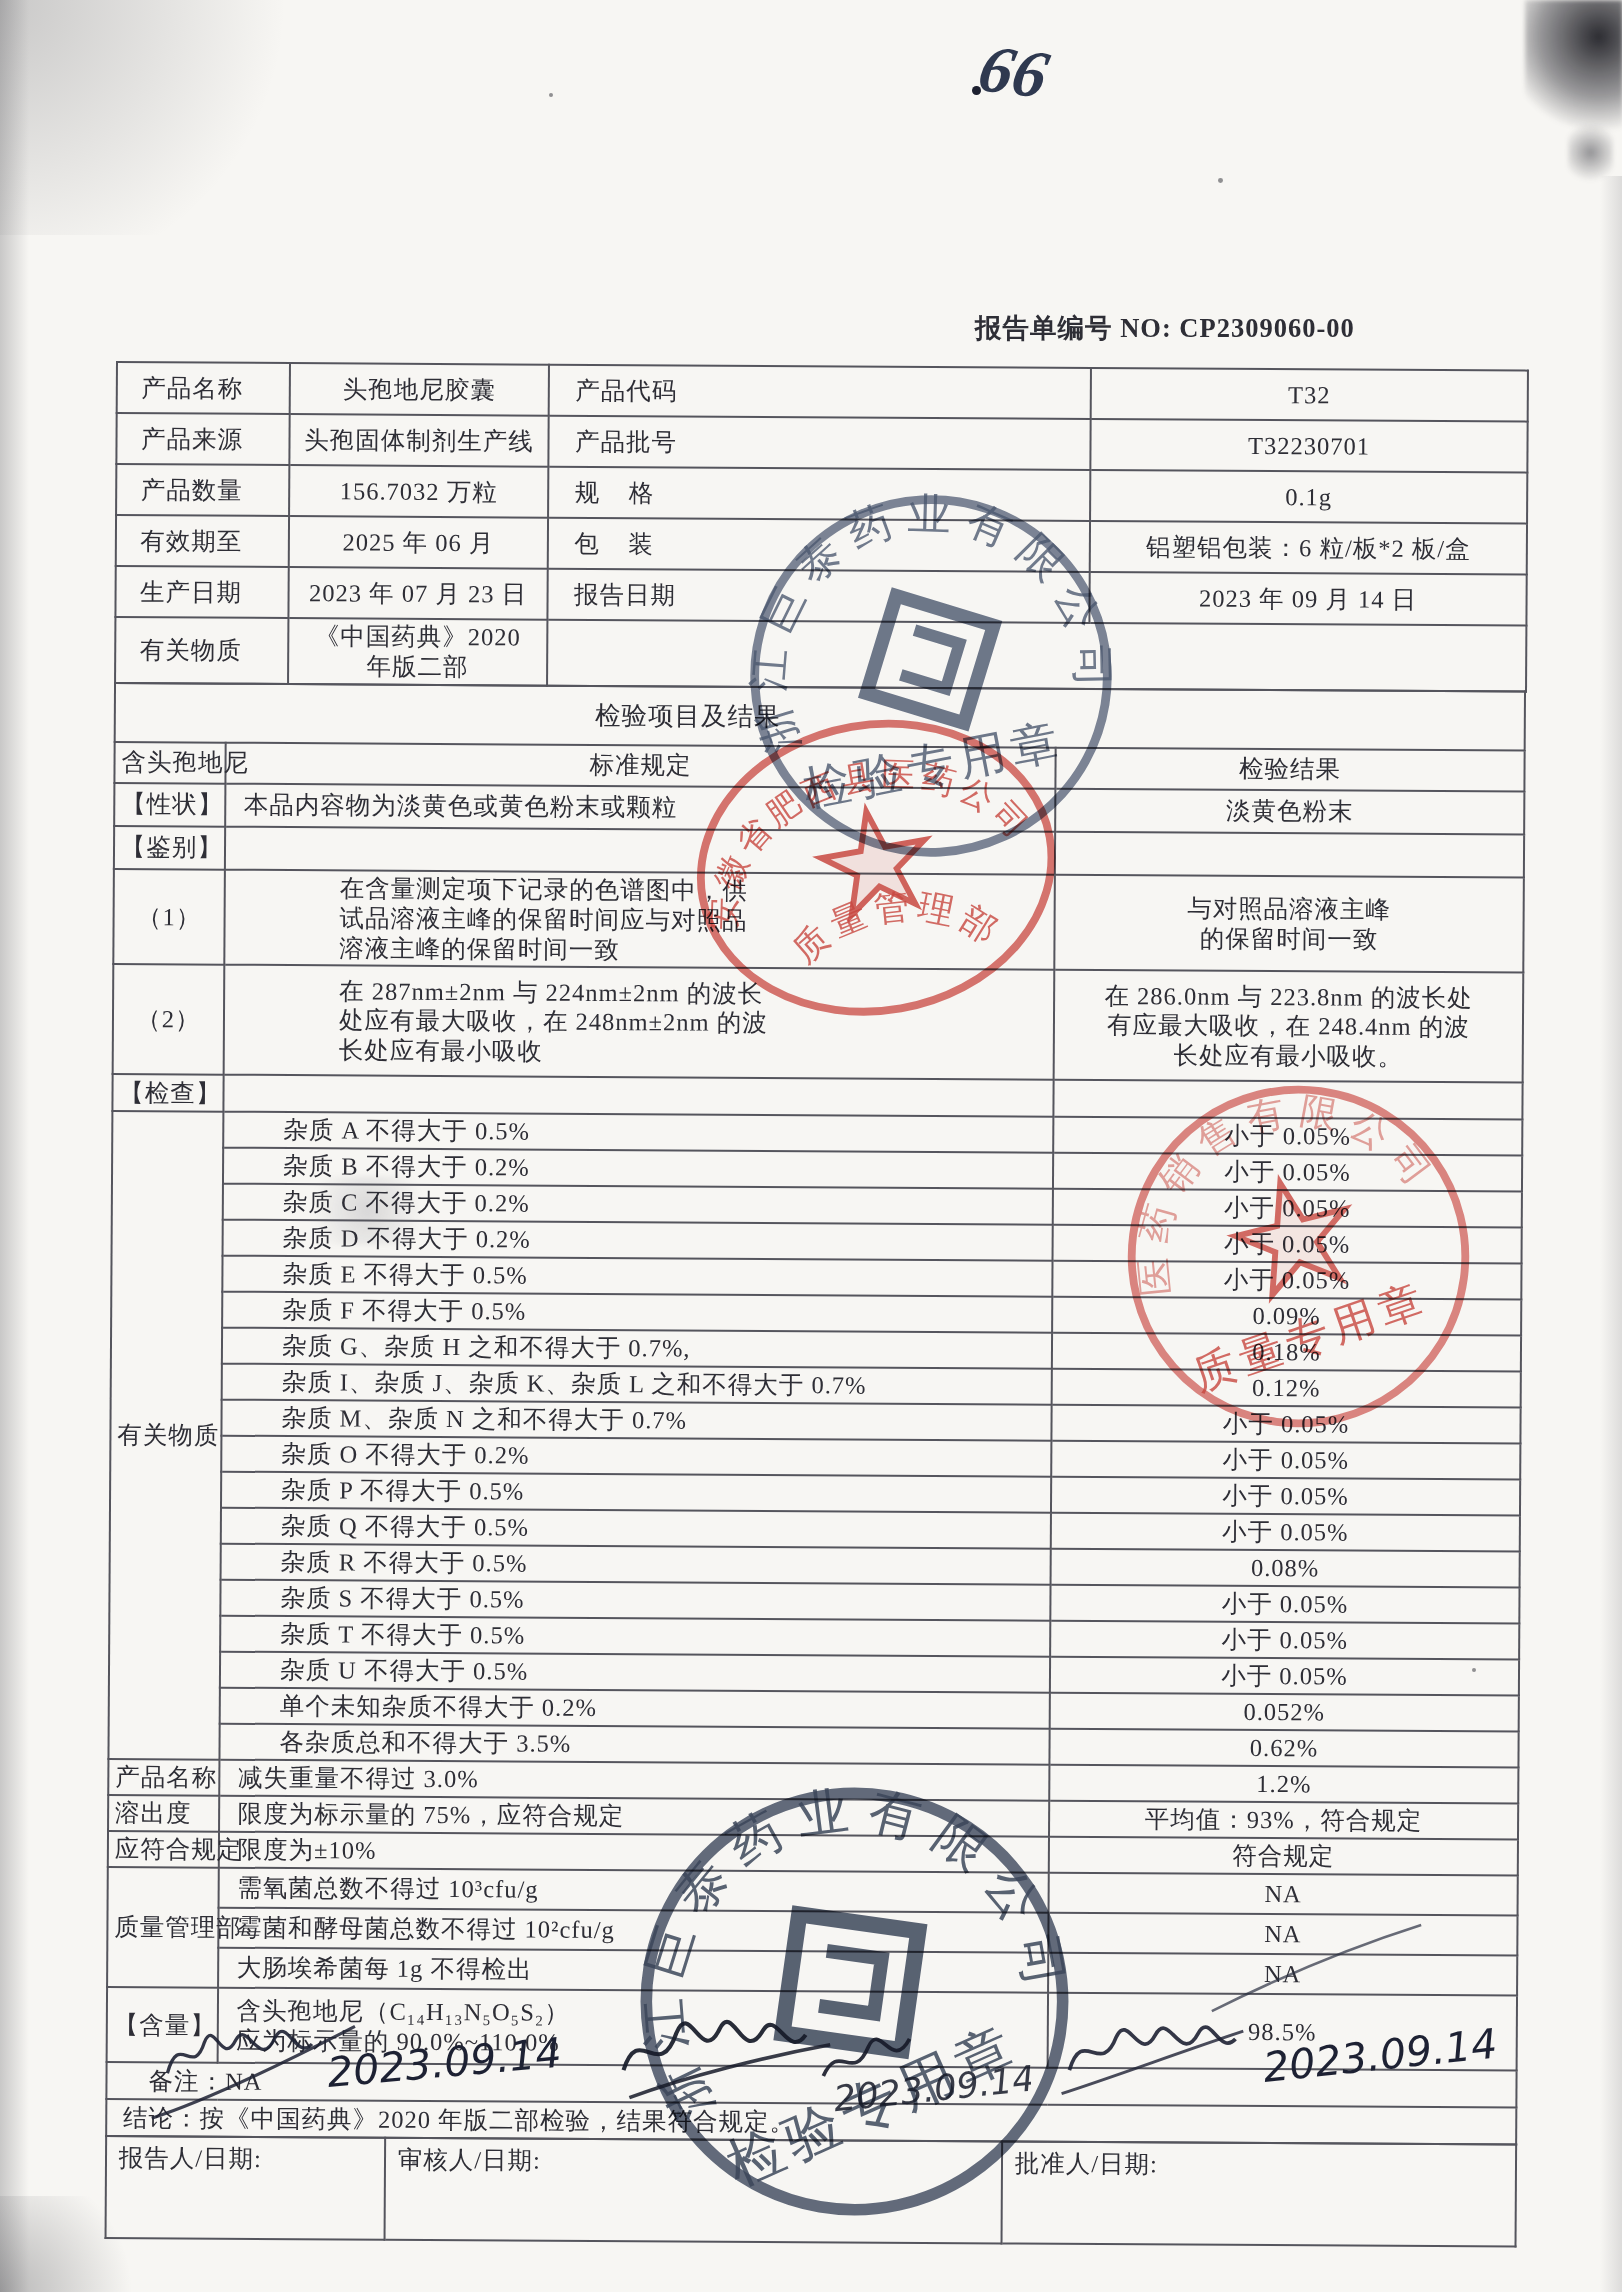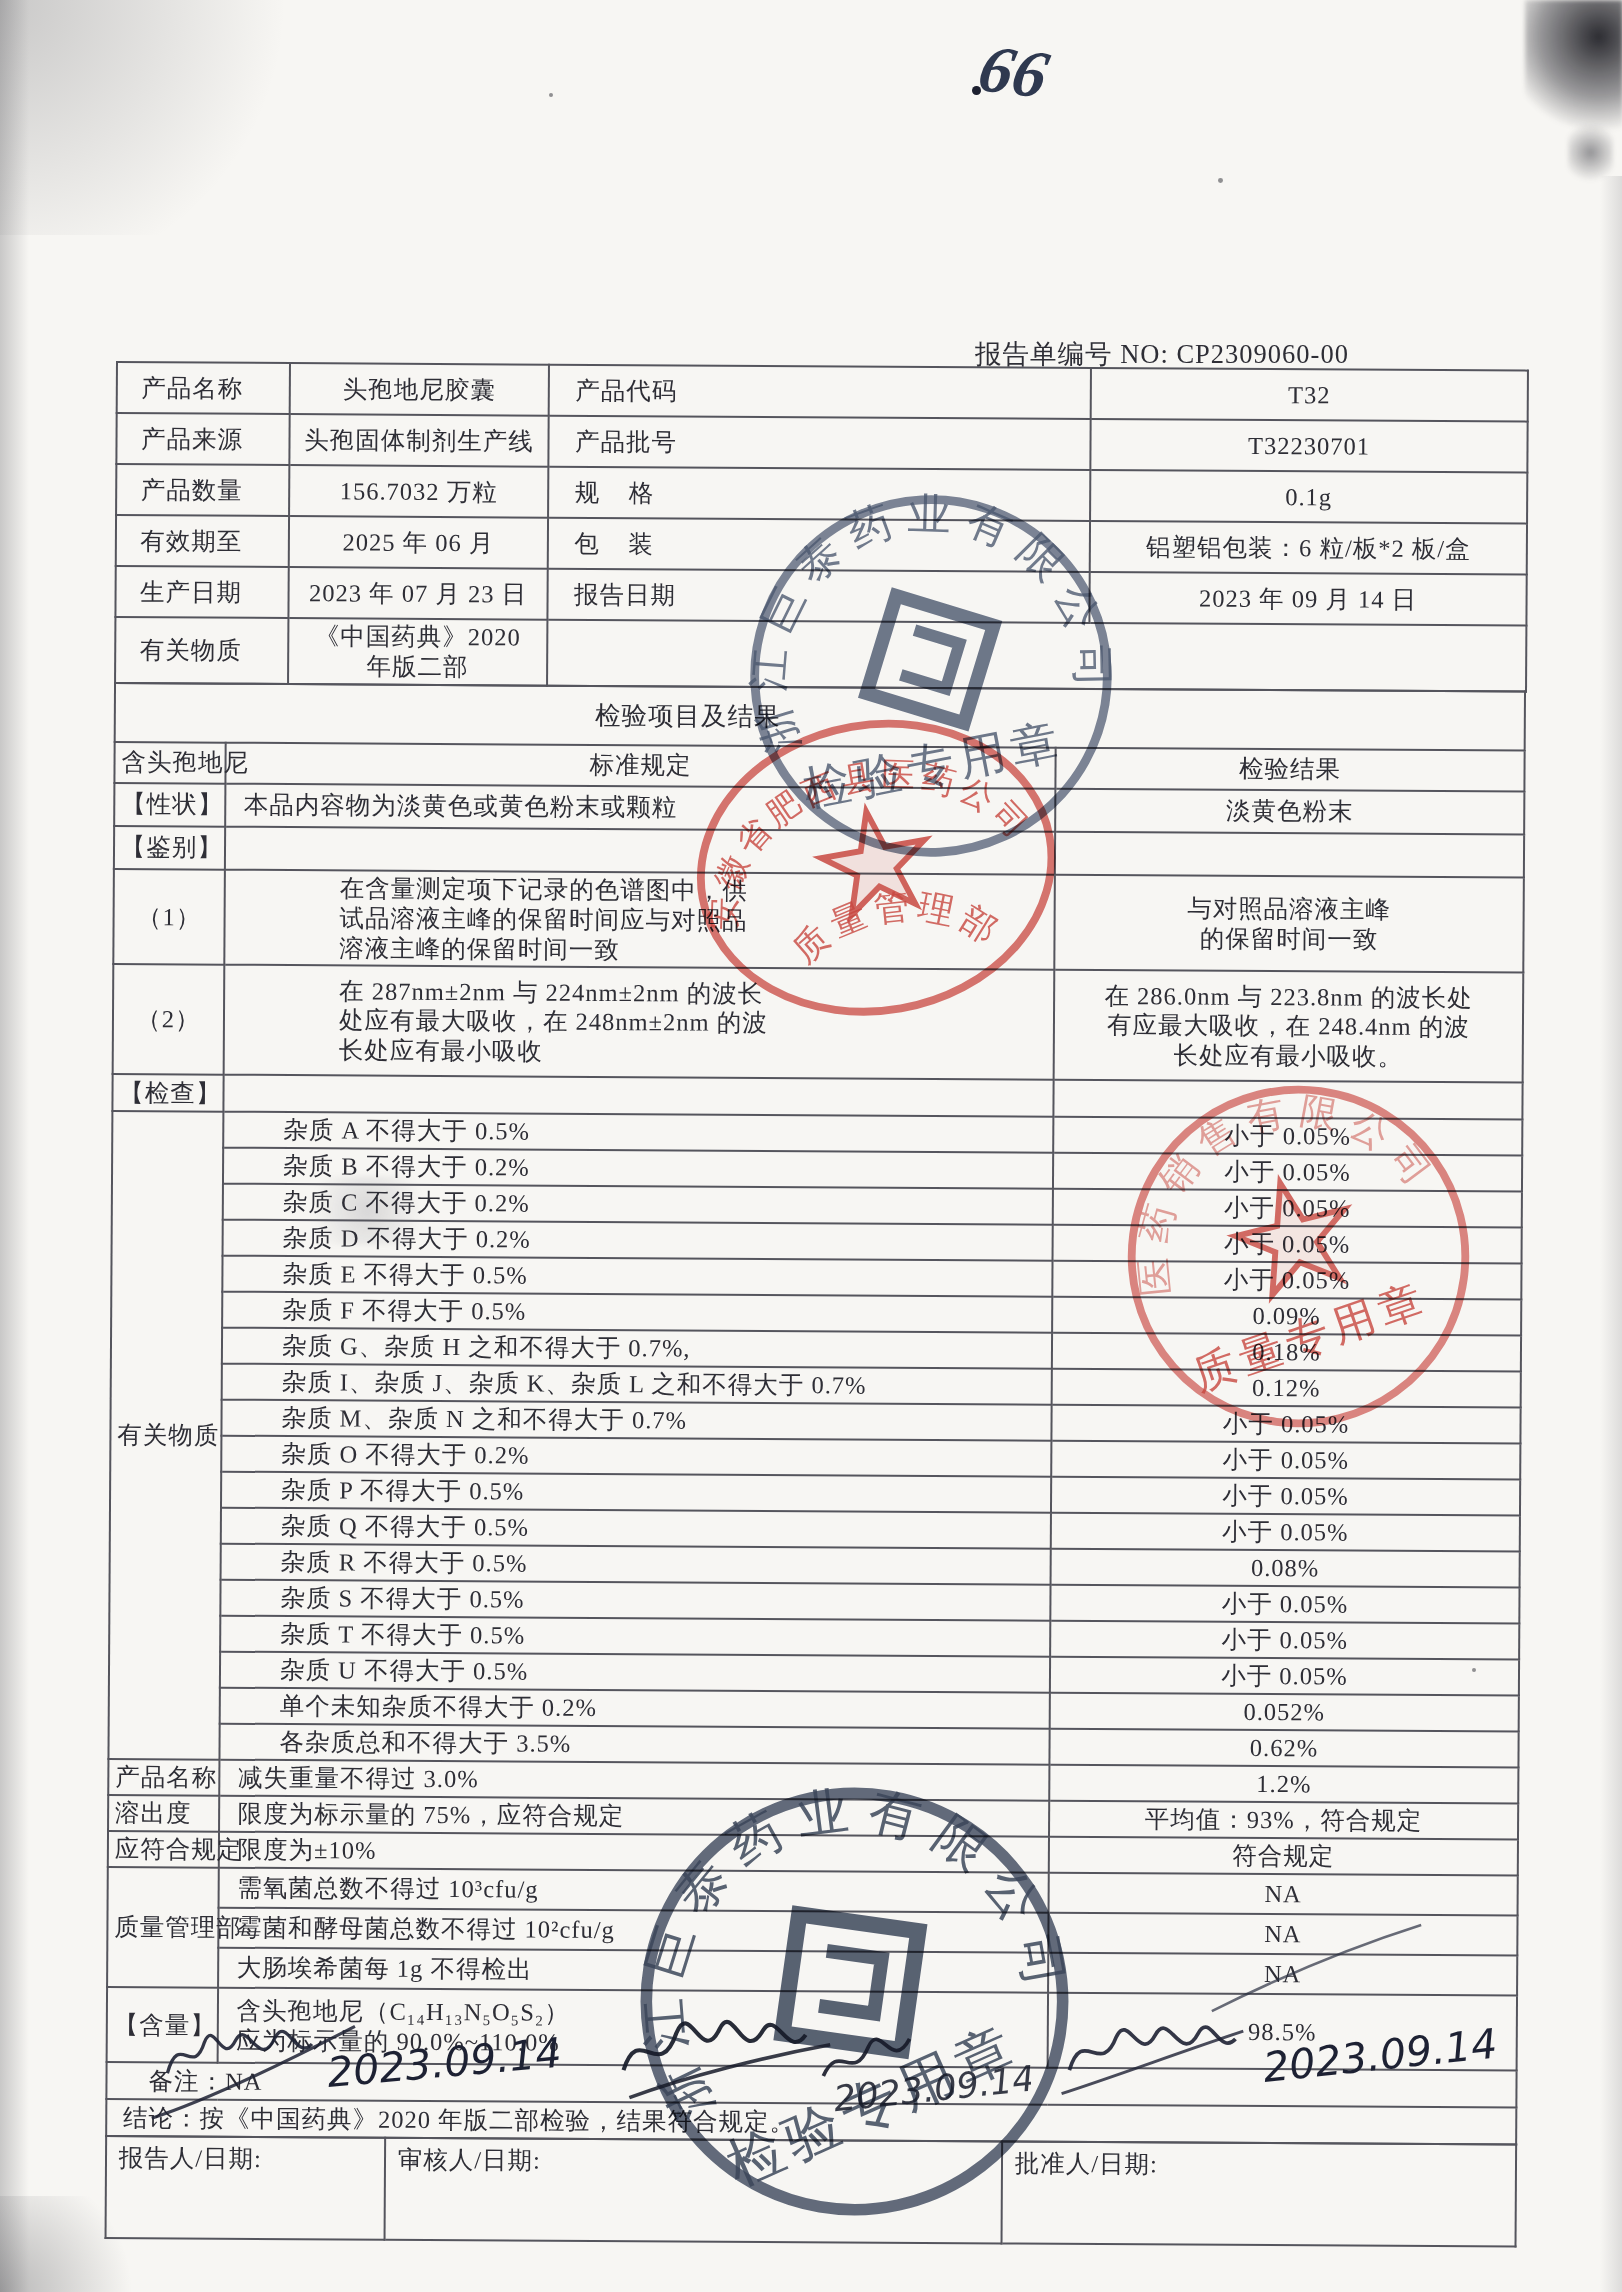--- a/index.html
+++ b/index.html
@@ -20,21 +20,21 @@
   #shade-bottomleft{left:0;top:2196px;width:147px;height:97px;
      background:radial-gradient(circle at 0% 100%,rgba(60,60,66,.35),transparent 75%);}
   #smudge-mid{left:294px;top:1176px;width:147px;height:69px;
      background:radial-gradient(circle,rgba(95,95,108,.20),transparent 70%);filter:blur(2.9px);}
   .speck{position:absolute;border-radius:50%;background:rgba(60,60,66,.55);}
   
   #doc-meta{position:absolute;left:227px;top:133px;font-size:24.5px;letter-spacing:1px;}
   #doc-meta span{margin-right:13.7px;}
   #page-title{position:absolute;left:0;top:184px;width:1598px;text-align:center;
      font-size:30px;font-weight:600;letter-spacing:2.9px;}
-  #report-no{position:absolute;left:975px;top:336px;font-size:26.5px;font-weight:400;letter-spacing:1px;}
+  #report-no{position:absolute;left:975px;top:310px;font-size:26.5px;font-weight:700;letter-spacing:1px;}
   #corner-mark{position:absolute;left:980px;top:33px;font-size:67px;font-weight:700;
      font-style:italic;color:#2f3950;transform:rotate(7deg) skewX(-6deg);}
   #corner-dot{position:absolute;left:972px;top:86px;width:8.8px;height:8.8px;border-radius:50%;background:#1d2030;}
   
   #sheet{position:absolute;left:116px;top:361px;width:1410px;transform:rotate(.35deg);transform-origin:0 0;}
   table{border-collapse:collapse;table-layout:fixed;width:1410px;font-size:24.5px;color:#2e2e36;}
   td{border:2px solid #55555d;padding:2px 9.8px;line-height:1.22;letter-spacing:1px;overflow:visible;}
   .c{text-align:center;}
   #info-table td{height:45px;}
   .lbl1{padding-left:23.5px;}

